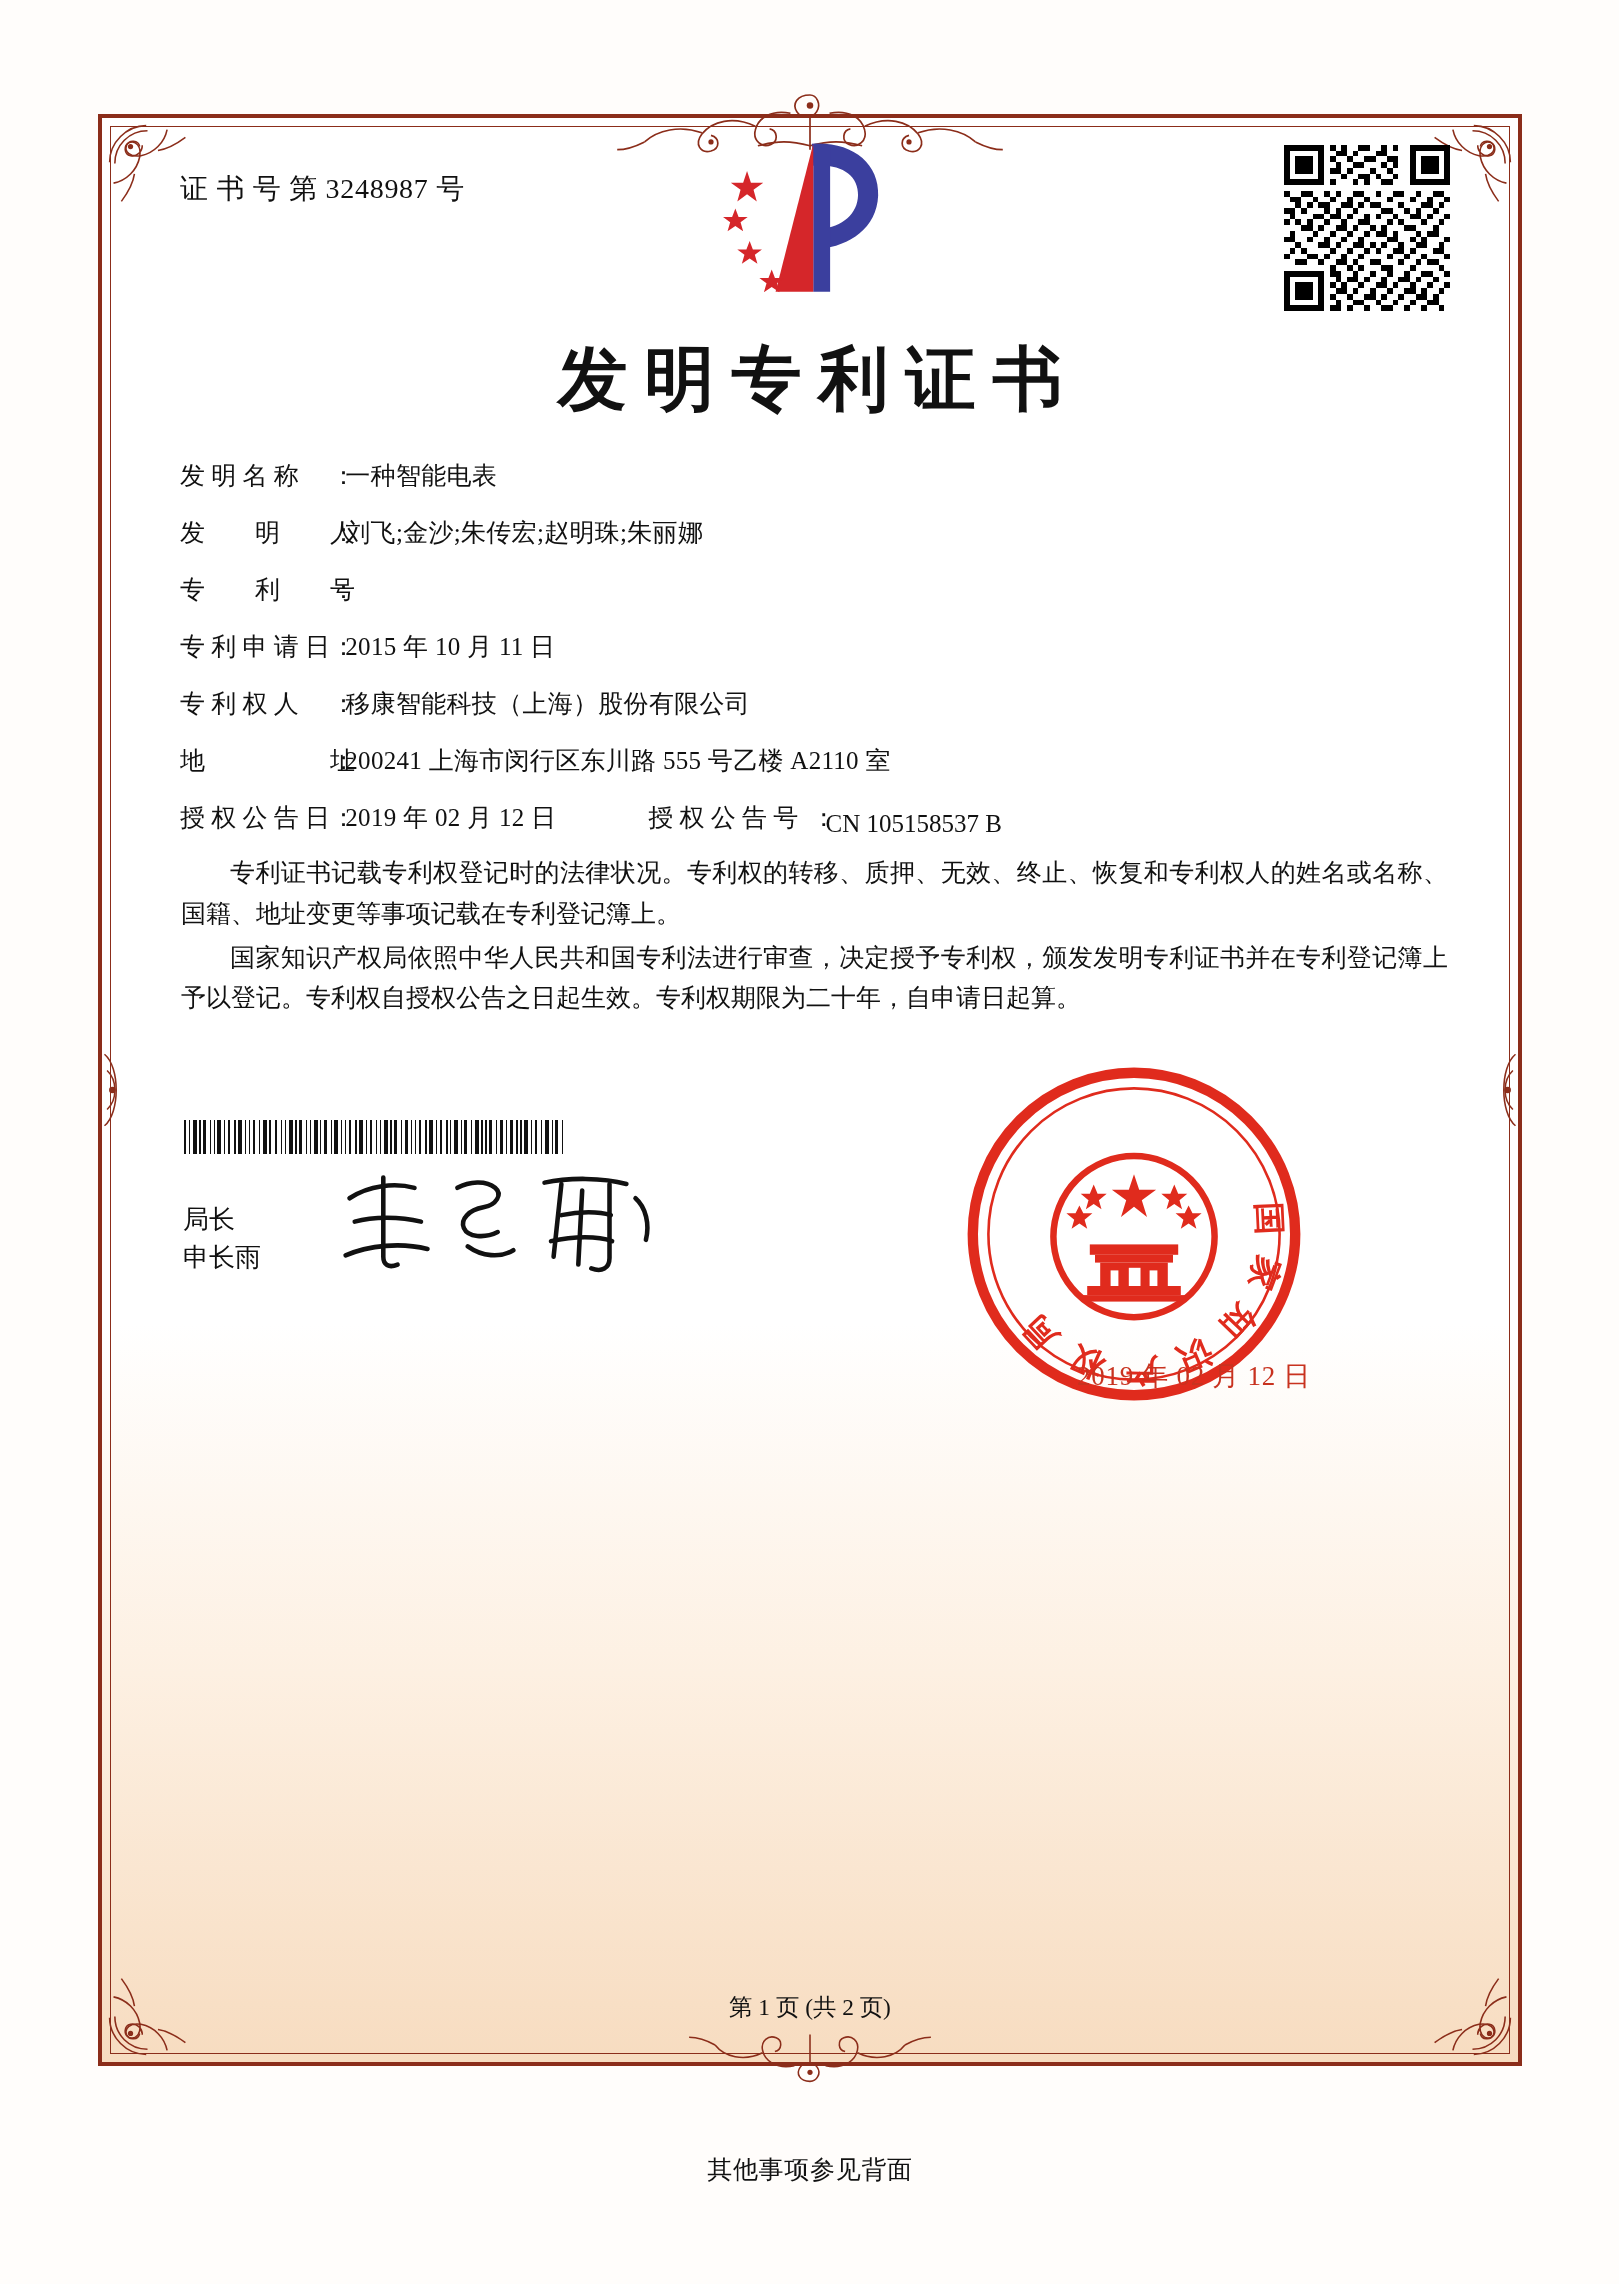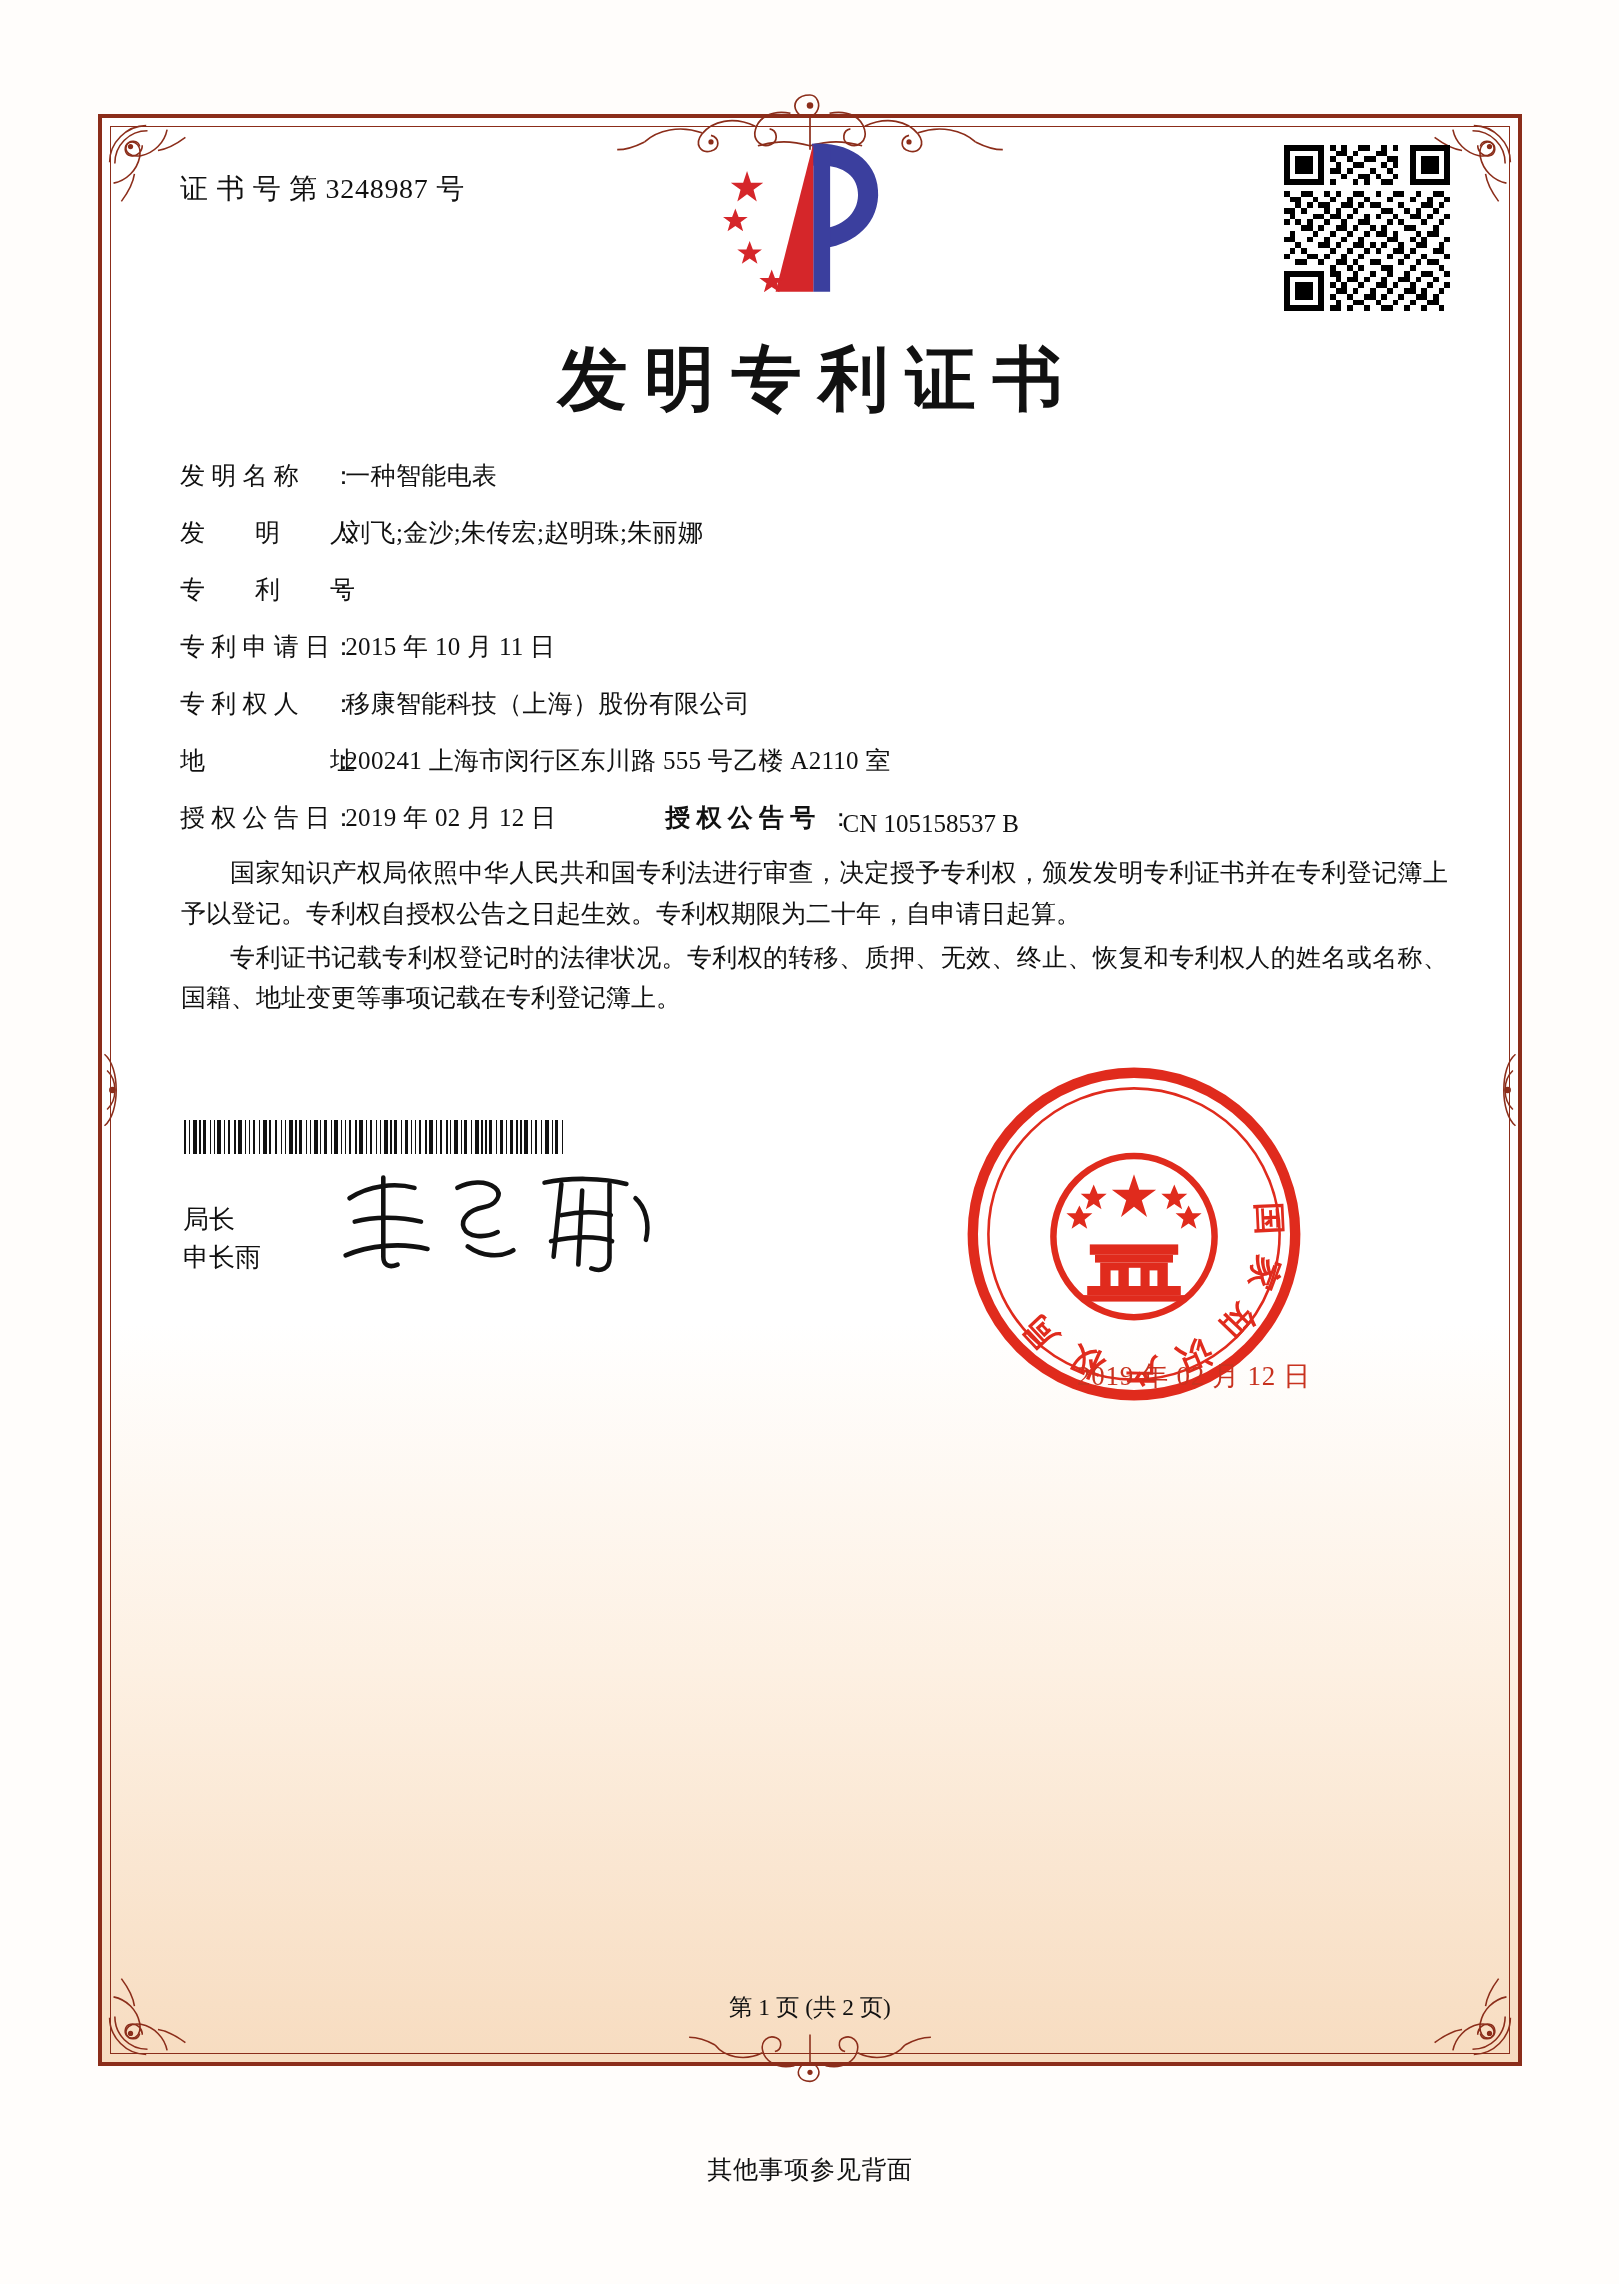--- a/index.html
+++ b/index.html
@@ -105,21 +105,21 @@
   .f-label{
     width:151px;flex:0 0 151px;
     white-space:pre;
     letter-spacing:0px;
   }
   .f-colon{width:14.3px;flex:0 0 14.3px;}
   .f-value{flex:1 1 auto;letter-spacing:0.3px;}
 
   .field.two-col .f-value{flex:0 0 280px;}
   .f-label2{
-    width:163px;flex:0 0 163px;white-space:pre;margin-left:40px;font-weight:bold;
+    width:163px;flex:0 0 163px;white-space:pre;margin-left:23px;
   }
   .f-value2{flex:1 1 auto;margin-top:6px;}
 
   
   .paras{
     position:absolute;left:79px;right:70px;top:735px;
     font-size:25px;line-height:1.62;
     text-align:justify;
     color:#111;
   }
@@ -555,22 +555,22 @@
         <span class="f-colon">：</span>
         <span class="f-value">2019 年 02 月 12 日</span>
         <span class="f-label2">授 权 公 告 号</span>
         <span class="f-colon">：</span>
         <span class="f-value2">CN 105158537 B</span>
       </div>
 
     </div>
 
     <div class="paras">
+      <p>专利证书记载专利权登记时的法律状况。专利权的转移、质押、无效、终止、恢复和专利权人的姓名或名称、国籍、地址变更等事项记载在专利登记簿上。</p>
       <p>国家知识产权局依照中华人民共和国专利法进行审查，决定授予专利权，颁发发明专利证书并在专利登记簿上予以登记。专利权自授权公告之日起生效。专利权期限为二十年，自申请日起算。</p>
-      <p>专利证书记载专利权登记时的法律状况。专利权的转移、质押、无效、终止、恢复和专利权人的姓名或名称、国籍、地址变更等事项记载在专利登记簿上。</p>
     </div>
 
     <div class="barcode">
       <svg viewBox="0 0 320 26" shape-rendering="crispEdges">
         <rect width="320" height="26" fill="#ffffff"></rect>
         <g fill="#111111">
           <rect x="2" y="0" width="2" height="26"></rect>
             <rect x="6" y="0" width="1" height="26"></rect>
           <rect x="9" y="0" width="3" height="26"></rect>
             <rect x="14" y="0" width="1" height="26"></rect>

